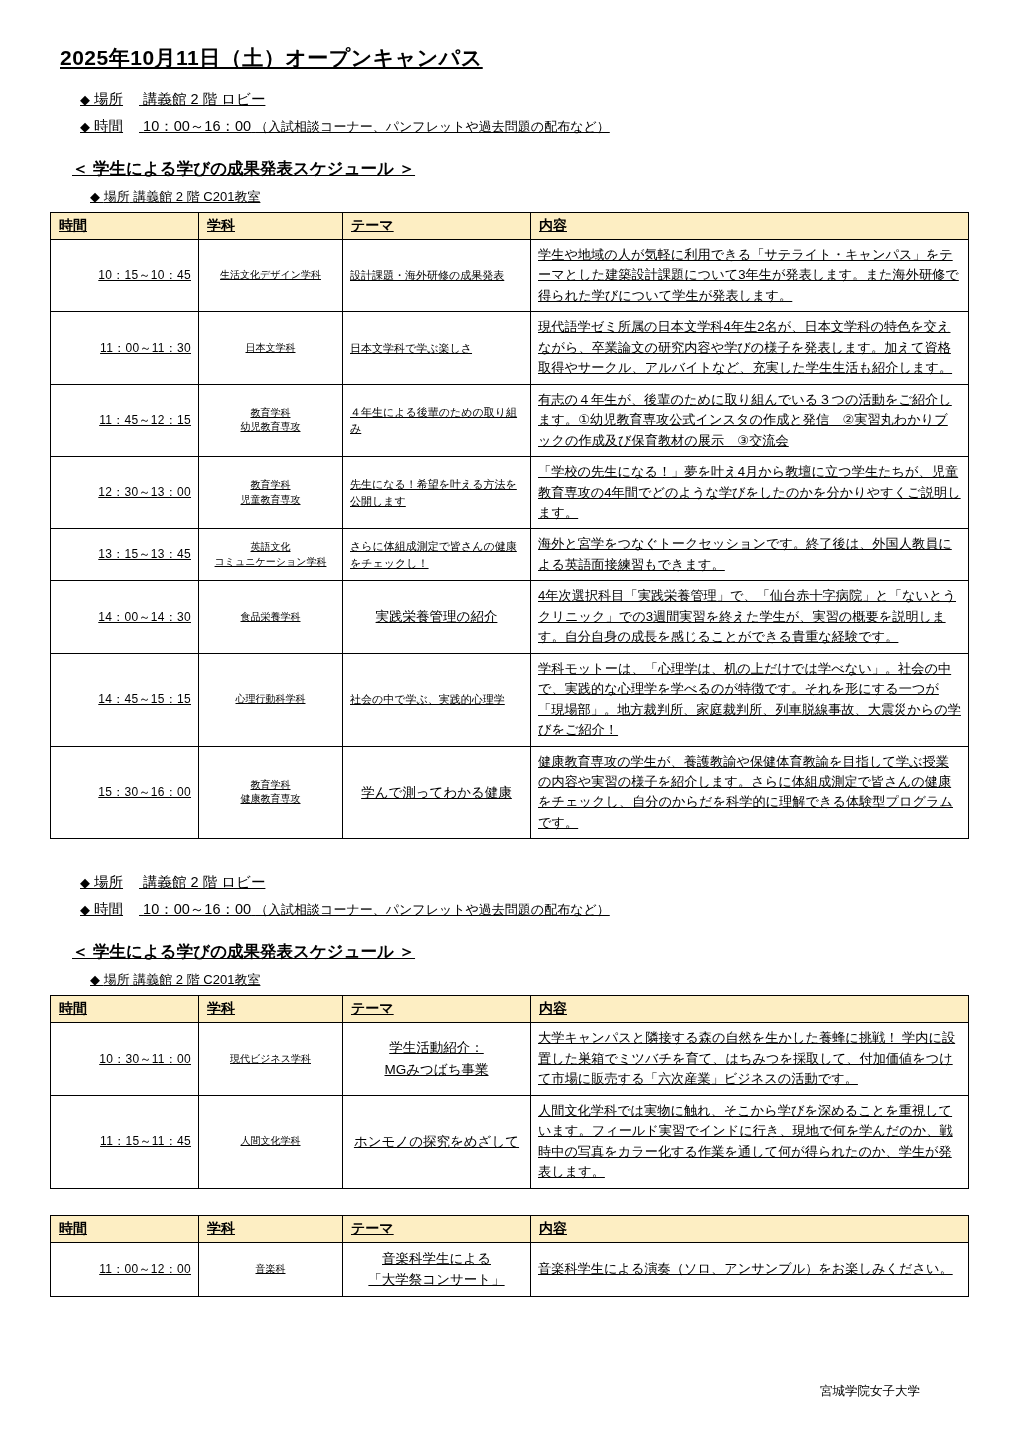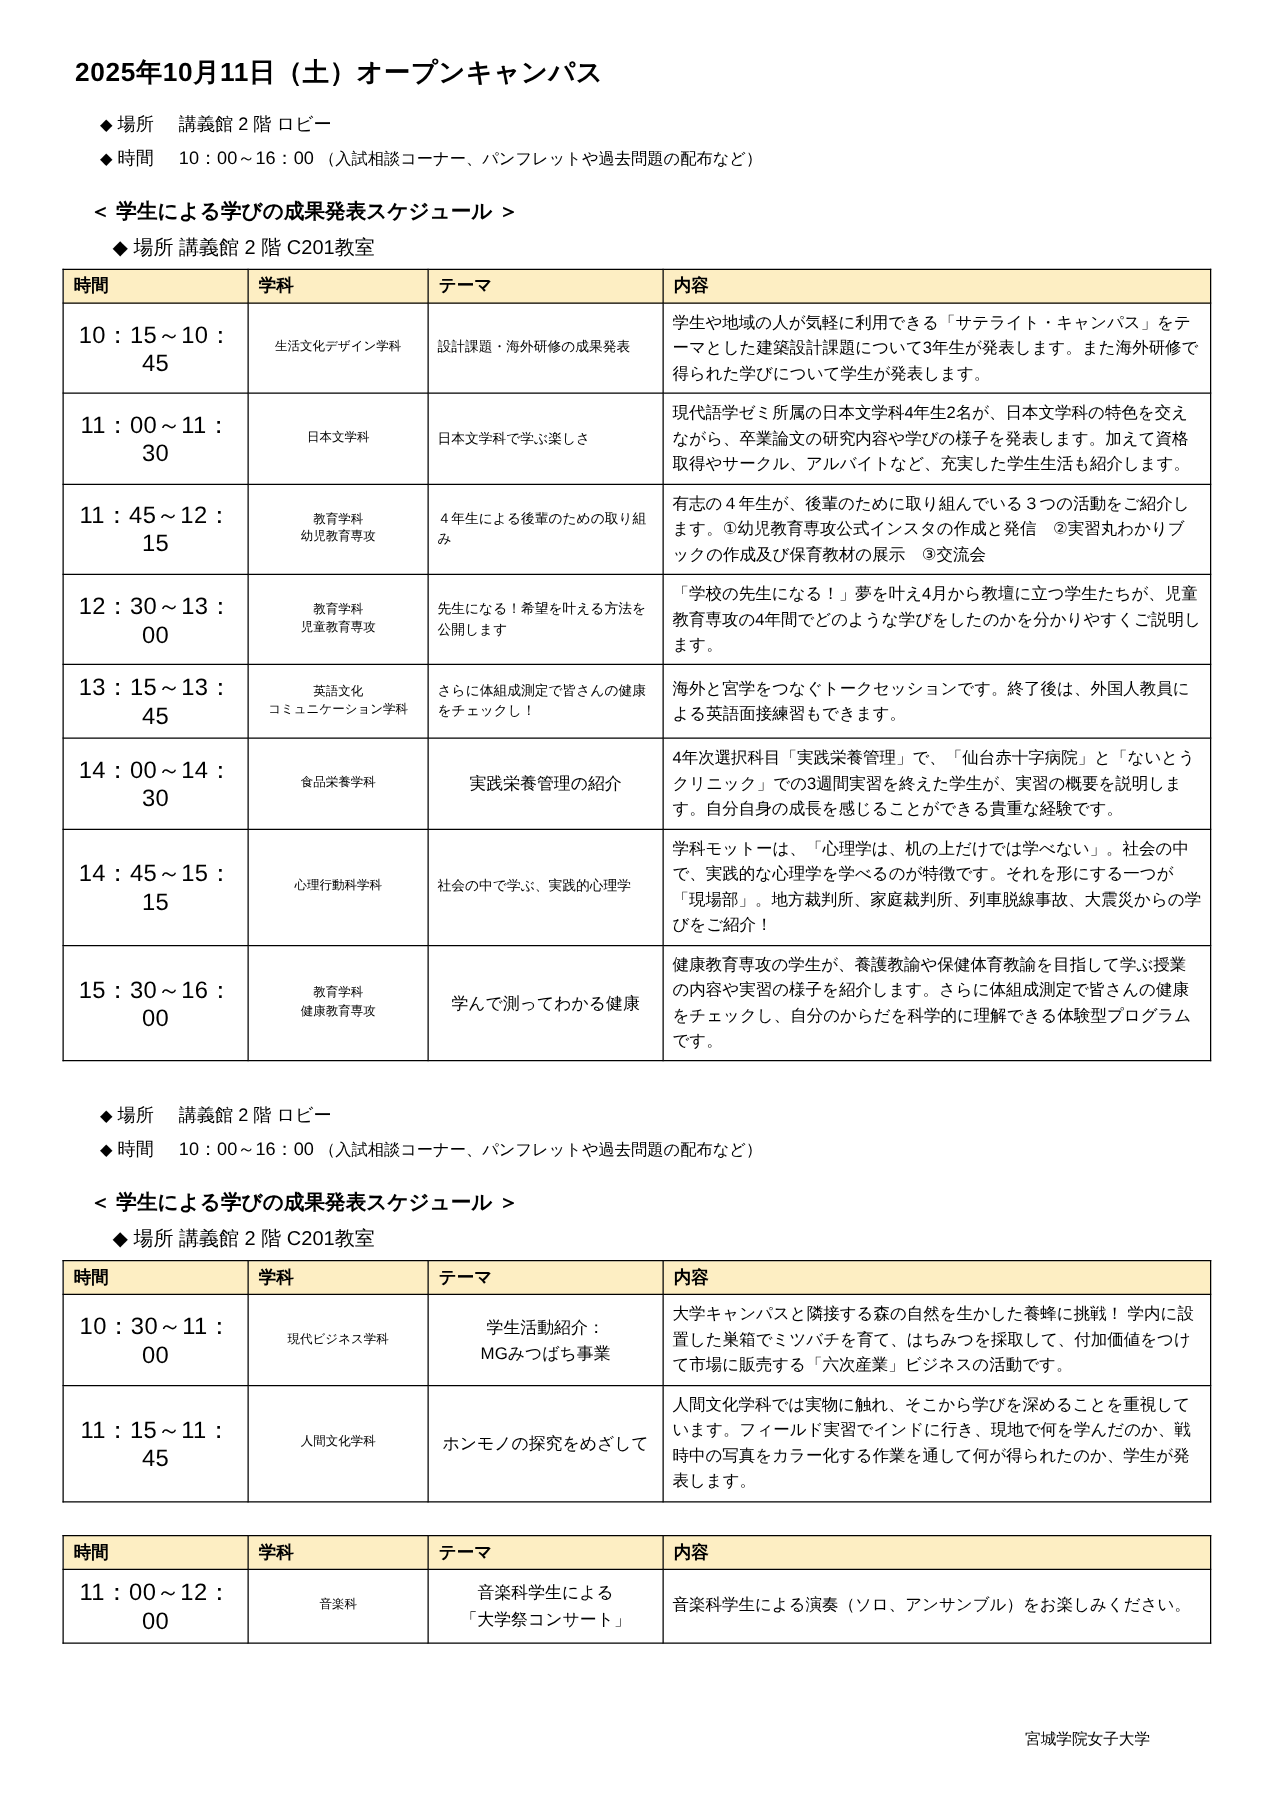--- a/index.html
+++ b/index.html
@@ -13,20 +13,21 @@
     min-height: 1440px;
     font-family: "Liberation Sans", "DejaVu Sans", sans-serif;
     color: #000000;
     position: relative;
   }
   .page {
     width: 970px;
     min-height: 1440px;
     padding: 44px 50px 20px 50px;
     position: relative;
+    text-decoration: underline;
   }
   h1.day-title {
     font-size: 21px;
     font-weight: bold;
     margin: 0 0 18px 10px;
     letter-spacing: 0.5px;
   }
   .info-line {
     font-size: 14.5px;
     margin: 0 0 8px 30px;
@@ -34,21 +35,21 @@
   }
   .info-line .diamond { font-size: 13px; }
   .info-line .lbl { margin-right: 16px; }
   .info-line .small { font-size: 13px; }
   h2.sched-title {
     font-size: 16.5px;
     font-weight: bold;
     margin: 22px 0 8px 22px;
   }
   .venue-line {
-    font-size: 16px;
+    font-size: 13px;
     margin: 0 0 6px 40px;
     white-space: nowrap;
   }
   table.sched {
     width: 918px;
     border-collapse: collapse;
     margin: 0 0 0 0;
     table-layout: fixed;
   }
   table.sched th, table.sched td {
@@ -62,22 +63,22 @@
     font-weight: bold;
     text-align: left;
     padding: 4px 8px;
     height: 26px;
   }
   col.c-time { width: 148px; }
   col.c-dept { width: 144px; }
   col.c-theme { width: 188px; }
   col.c-desc  { width: 438px; }
   td.time {
-    text-align: center;
-    font-size: 19px;
+    text-align: right;
+    font-size: 12px;
     letter-spacing: 0.3px;
   }
   td.dept {
     text-align: center;
     font-size: 10px;
     line-height: 1.45;
   }
   td.theme {
     font-size: 11px;
     line-height: 1.5;

